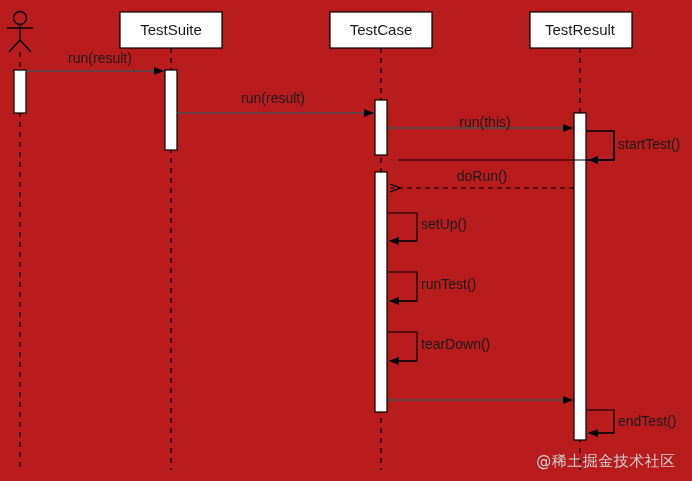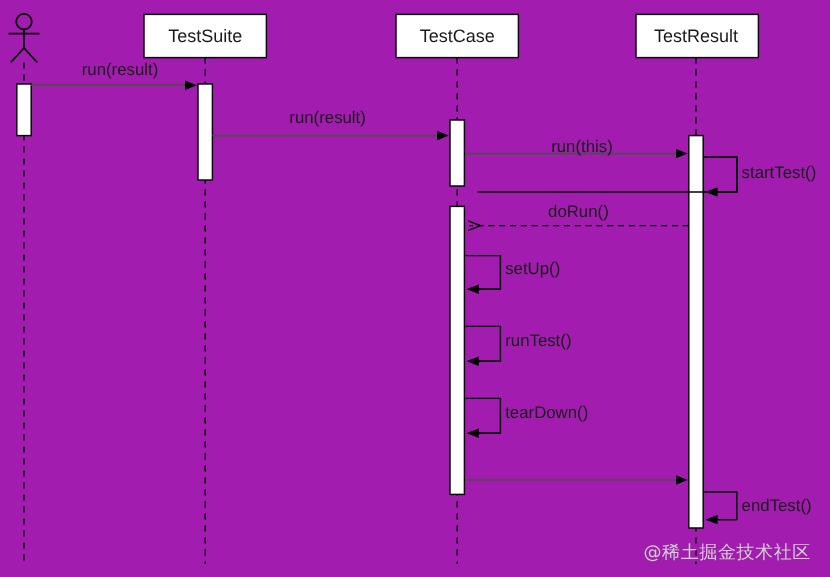--- a/index.html
+++ b/index.html
@@ -8,21 +8,21 @@
     padding: 0;
     background: #ffffff;
   }
   body {
     font-family: "Liberation Sans", sans-serif;
   }
   #diagram-root {
     position: relative;
     width: 692px;
     height: 481px;
-    background: #a21caf;
+    background: #b91c1c;
     overflow: hidden;
   }
   #seq-svg {
     position: absolute;
     left: 0;
     top: 0;
     width: 692px;
     height: 481px;
     display: block;
   }

